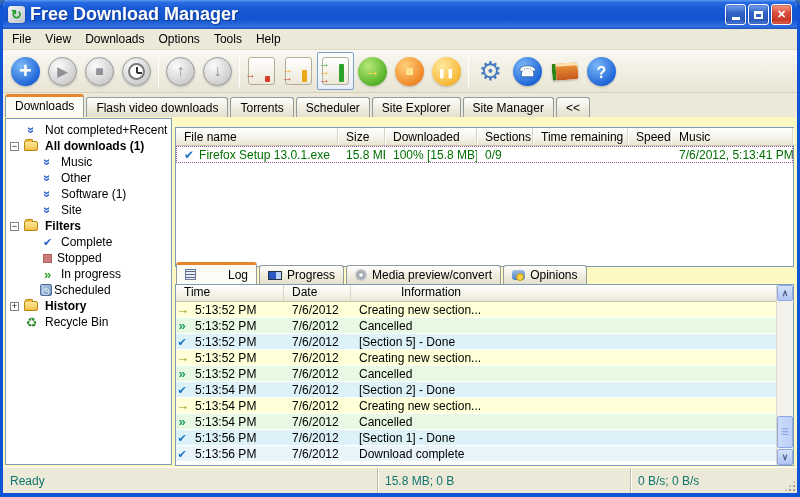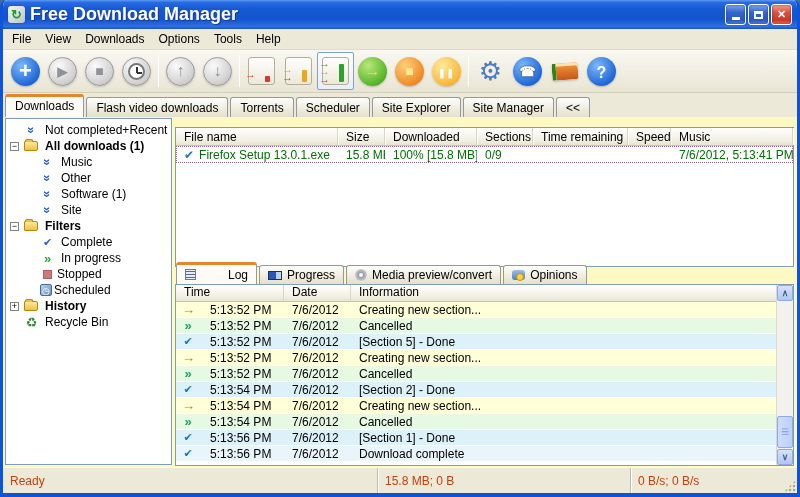--- a/index.html
+++ b/index.html
@@ -91,35 +91,35 @@
   .b-log{ width:11px;height:11px; border:1px solid #6a7a9a; background:repeating-linear-gradient(180deg,#e8ecf4 0 1px,#5a6a8a 1px 2px,#e8ecf4 2px 3px);}
   .b-prog{ width:14px;height:9px; border:1px solid #234; background:linear-gradient(90deg,#2a58c0 0 55%,#bcd4f8 55% 100%);}
   .b-media{ width:12px;height:12px; border-radius:50%; background:radial-gradient(circle,#fff 0 15%,#9aa0a8 30%,#caced4 70%,#888);}
   .b-opin{ width:13px;height:10px; background:linear-gradient(180deg,#9ec0ea,#4a7ec2); border-radius:3px; position:relative;}
   .b-opin::after{content:""; position:absolute; right:1px; bottom:-1px; width:6px; height:6px; border-radius:50%; background:#ffd040; border:1px solid #c09010;}
   .logbox{ position:absolute; left:0; top:23px; right:0; bottom:0; background:#fff; border:1px solid #7f9db9; overflow:hidden; font-size:12px;}
   .log-header{ display:flex; height:17px; background:linear-gradient(180deg,#ffffff,#f2f0e4 70%,#e8e5d2); border-bottom:1px solid #c8c4ae;}
   .log-row{ display:flex; height:16px; align-items:center; border-bottom:1px solid #fff;}
   .lw-time{width:108px;} .lw-date{width:67px;} .lw-info{flex:1;}
   .lcell{ padding:0 4px 0 8px; white-space:nowrap; overflow:hidden;}
-  .lcell.first{ padding-left:6px; display:flex; align-items:flex-start; gap:16px;}
+  .lcell.first{ padding-left:0; display:flex; align-items:center; gap:7px;}
   .l-ic{ width:12px; display:inline-block; text-align:center; line-height:1;}
   .l-create::before{content:"→"; color:#a09010; font-weight:bold; font-size:13px;}
   .l-cancel::before{content:"»"; color:#1fa060; font-weight:bold; font-size:13px;}
   .l-done::before{content:"✔"; color:#1b76c8; font-size:11px;}
   .row-yellow{ background:#ffffd8;} .row-green{ background:#e7f8e3;} .row-blue{ background:#dcf1f8;} .row-blue2{ background:#e9f5fa;}
   
   .vscroll{ position:absolute; right:0; top:0; bottom:0; width:17px; background:#f2f1ec; border-left:1px solid #dcd9c8;}
   .sc-btn{ position:absolute; left:0; width:16px; height:16px; background:linear-gradient(180deg,#d5e2fb,#b0c6f2); border:1px solid #8ca8e8; border-radius:2px; color:#4d6185; font-size:9px; font-weight:bold; text-align:center; line-height:14px;}
   .sc-up{ top:0;} .sc-up::before{content:"∧";}
   .sc-dn{ bottom:0;} .sc-dn::before{content:"∨";}
   .sc-thumb{ position:absolute; left:0; bottom:17px; width:16px; height:32px; background:linear-gradient(90deg,#cfdcfb,#bcd0f8); border:1px solid #8ca8e8; border-radius:2px;}
   .sc-thumb::before{content:"☰"; color:#7a96d8; font-size:9px; display:block; text-align:center; margin-top:10px;}
   
-  .statusbar{ position:absolute; left:0; right:0; bottom:0; height:26px; background:#ece9d8; border-top:1px solid #fff; display:flex; align-items:center; font-size:12px; color:#c2410c;}
+  .statusbar{ position:absolute; left:0; right:0; bottom:0; height:26px; background:#ece9d8; border-top:1px solid #fff; display:flex; align-items:center; font-size:12px; color:#0f766e;}
   .sb-sec{ height:100%; display:flex; align-items:center; padding-left:7px;}
   .sb-1{ width:330px;}
   .sb-2{ width:253px; border-left:1px solid #c0bcaa; box-shadow:inset 1px 0 0 #fff;margin-left:44px;}
   .sb-3{ flex:1; border-left:1px solid #c0bcaa; box-shadow:inset 1px 0 0 #fff;}
   .grip{ width:14px; height:14px; align-self:flex-end; background-image:radial-gradient(circle, #a8a490 1.3px, transparent 1.6px); background-size:4px 4px; background-position:1px 1px; clip-path:polygon(100% 0,100% 100%,0 100%);}
 </style>
 </head>
 <body>
 
 <div class="window">
@@ -287,27 +287,27 @@
         <span class="t-folder"></span>
         <span class="lbl">Filters</span>
       </div>
       <div class="tree-row">
         <span class="ind"></span>
           <span class="t-ic t-check"></span>
         <span class="lbl">Complete</span>
       </div>
       <div class="tree-row">
         <span class="ind"></span>
+          <span class="t-stop"></span>
+        <span class="lbl">Stopped</span>
+      </div>
+      <div class="tree-row">
+        <span class="ind"></span>
           <span class="t-ic t-prog"></span>
         <span class="lbl">In progress</span>
-      </div>
-      <div class="tree-row">
-        <span class="ind"></span>
-          <span class="t-stop"></span>
-        <span class="lbl">Stopped</span>
       </div>
       <div class="tree-row">
         <span class="ind"></span>
           <span class="t-sched"></span>
         <span class="lbl">Scheduled</span>
       </div>
       <div class="tree-row bold">
         <span class="exp">+</span>
         <span class="t-folder"></span>
         <span class="lbl">History</span>
@@ -359,21 +359,21 @@
           </div>
         <div class="btab">
             <span class="b-opin"></span>
             <span>Opinions</span>
           </div>
       </div>
       <div class="logbox">
         <div class="log-header">
           <div class="lcell hcell lw-time" style="box-shadow:none;background:none;">Time</div>
           <div class="lcell hcell lw-date" style="box-shadow:none;background:none;">Date</div>
-          <div class="lcell hcell lw-info" style="box-shadow:none;background:none;border-right:none;">Information</div>
+          <div class="lcell hcell lw-info" style="box-shadow:none;background:none;border-right:none;margin-left:42px;">Information</div>
         </div>
         <div class="log-row row-yellow">
           <div class="lcell lw-time first">
               <span class="l-ic l-create"></span>
               <span>5:13:52 PM</span>
             </div>
           <div class="lcell lw-date">7/6/2012</div>
           <div class="lcell lw-info">Creating new section...</div>
         </div>
         <div class="log-row row-green">

